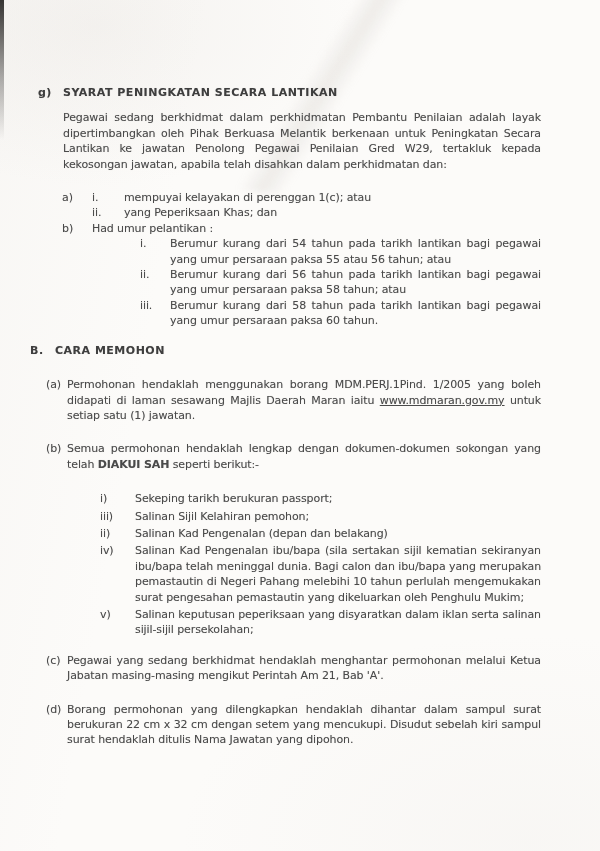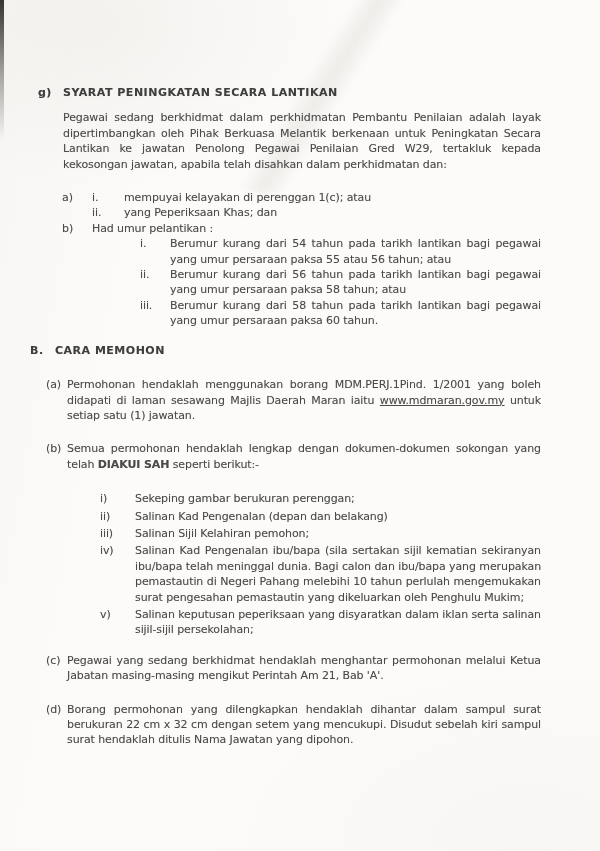--- a/index.html
+++ b/index.html
@@ -122,40 +122,40 @@
     </div>
 
     <div class="sec-B">
       <div class="b-head heading">
         <span class="lbl">B.</span>
         <span>CARA MEMOHON</span>
       </div>
 
       <div class="b-item ia">
         <span class="blbl">(a)</span>
-        <div class="btxt"><span>Permohonan hendaklah menggunakan borang MDM.PERJ.1Pind. 1/2001 yang boleh didapati di laman sesawang Majlis Daerah Maran iaitu </span><span class="link">www.mdmaran.gov.my</span><span> untuk setiap satu (1) jawatan.</span></div>
+        <div class="btxt"><span>Permohonan hendaklah menggunakan borang MDM.PERJ.1Pind. 1/2005 yang boleh didapati di laman sesawang Majlis Daerah Maran iaitu </span><span class="link">www.mdmaran.gov.my</span><span> untuk setiap satu (1) jawatan.</span></div>
       </div>
 
       <div class="b-item ib">
         <span class="blbl">(b)</span>
         <div class="btxt"><span>Semua permohonan hendaklah lengkap dengan dokumen-dokumen sokongan yang telah </span><span class="bold">DIAKUI SAH</span><span> seperti berikut:-</span></div>
       </div>
 
       <div class="b-sublist">
         <div class="b-sub">
           <span class="bnum">i)</span>
-          <div class="bstxt">Sekeping gambar berukuran perenggan;</div>
+          <div class="bstxt">Sekeping tarikh berukuran passport;</div>
+        </div>
+        <div class="b-sub">
+          <span class="bnum">iii)</span>
+          <div class="bstxt">Salinan Sijil Kelahiran pemohon;</div>
         </div>
         <div class="b-sub">
           <span class="bnum">ii)</span>
           <div class="bstxt">Salinan Kad Pengenalan (depan dan belakang)</div>
-        </div>
-        <div class="b-sub">
-          <span class="bnum">iii)</span>
-          <div class="bstxt">Salinan Sijil Kelahiran pemohon;</div>
         </div>
         <div class="b-sub">
           <span class="bnum">iv)</span>
           <div class="bstxt">Salinan Kad Pengenalan ibu/bapa (sila sertakan sijil kematian sekiranyan ibu/bapa telah meninggal dunia. Bagi calon dan ibu/bapa yang merupakan pemastautin di Negeri Pahang melebihi 10 tahun perlulah mengemukakan surat pengesahan pemastautin yang dikeluarkan oleh Penghulu Mukim;</div>
         </div>
         <div class="b-sub">
           <span class="bnum">v)</span>
           <div class="bstxt">Salinan keputusan peperiksaan yang disyaratkan dalam iklan serta salinan sijil-sijil persekolahan;</div>
         </div>
       </div>

